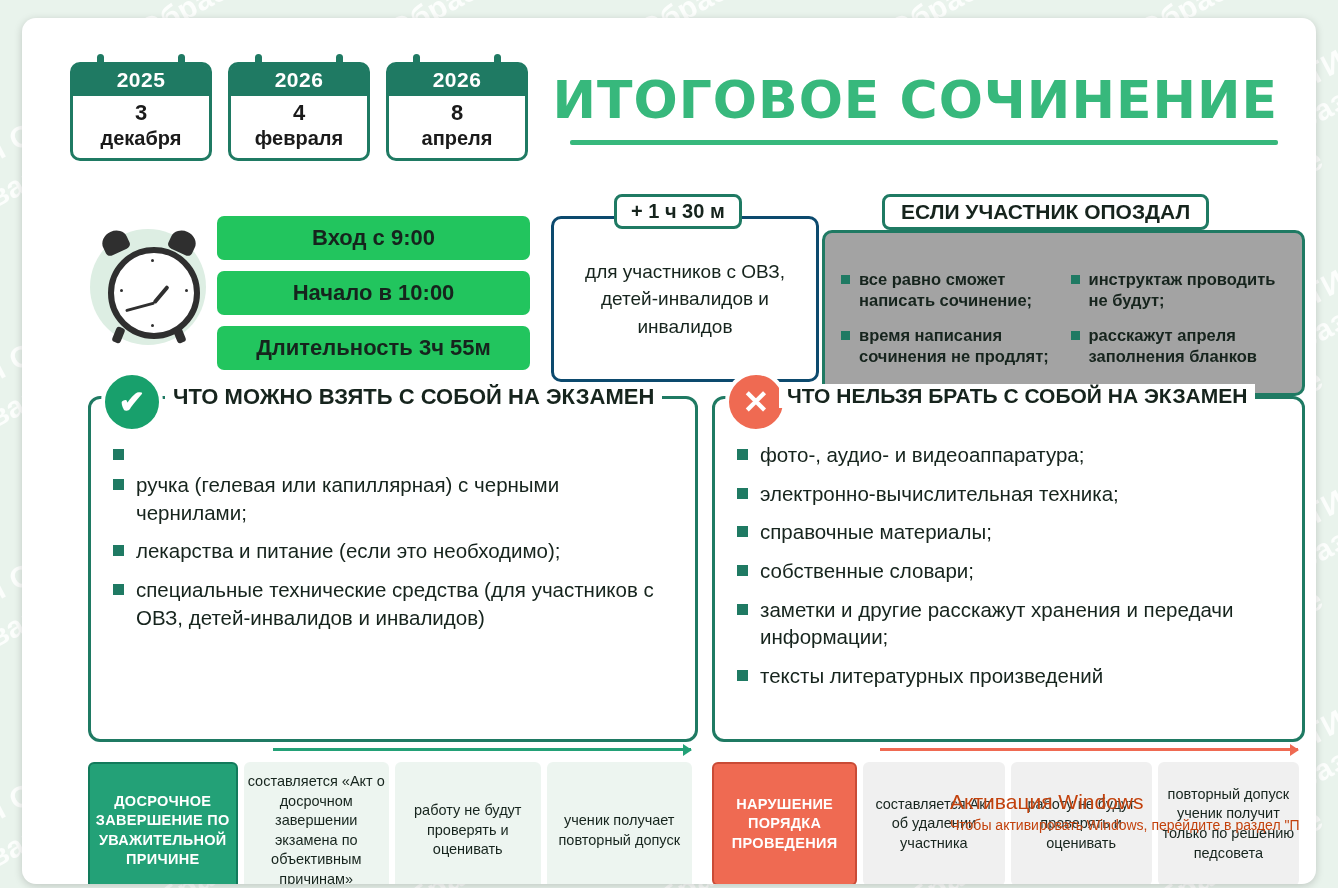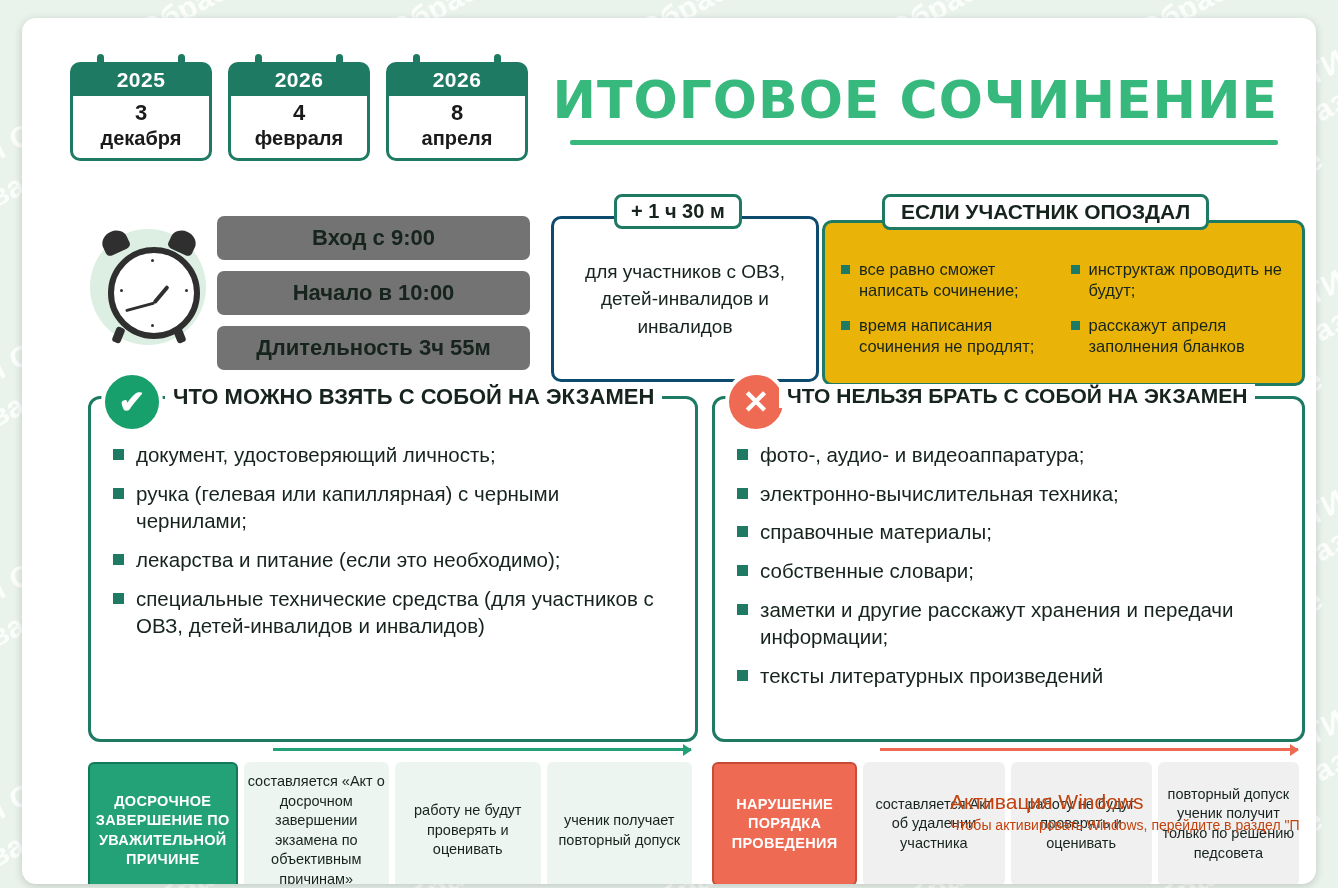--- a/index.html
+++ b/index.html
@@ -85,40 +85,40 @@
   .foot{position:absolute;width:9px;height:16px;background:#2f2f2f;bottom:-2px;border-radius:3px;}
   .foot.l{left:24px;transform:rotate(22deg);}
   .foot.r{right:24px;transform:rotate(-22deg);}
   .hand{position:absolute;background:#2f2f2f;border-radius:2px;transform-origin:bottom center;}
   .hand.h{width:4px;height:22px;left:50%;margin-left:-2px;top:28px;transform:rotate(40deg);}
   .hand.m{width:3px;height:30px;left:50%;margin-left:-1.5px;top:20px;transform:rotate(-105deg);}
   .tick{position:absolute;width:3px;height:3px;background:#2f2f2f;border-radius:50%;}
   
   .timebars{position:absolute;left:195px;top:198px;width:313px;}
   .tbar{
-    background:#737373;border-radius:7px;
+    background:#22c55e;border-radius:7px;
     font-size:22px;font-weight:bold;color:#16241d;
     text-align:center;padding:9px 0;margin-bottom:11px;
   }
   
   .ovz{
     position:absolute;left:529px;top:198px;width:262px;height:160px;
     border:3px solid #0c4a6e;border-radius:10px;background:#fff;
     display:flex;align-items:center;justify-content:center;text-align:center;
     font-size:19px;color:#16241d;line-height:1.45;
   }
   .ovz-badge{
     position:absolute;left:592px;top:176px;
     background:#fff;border:3px solid #1f7a63;border-radius:8px;
     padding:3px 14px;font-size:20px;font-weight:bold;color:#16241d;
   }
   
   .late{
-    position:absolute;left:800px;top:202px;width:477px;height:160px;
-    border:3px solid #1f7a63;border-radius:10px;background:#eab308;
+    position:absolute;left:800px;top:212px;width:477px;height:160px;
+    border:3px solid #1f7a63;border-radius:10px;background:#a3a3a3;font-weight:bold;
   }
   .late-badge{
     position:absolute;left:860px;top:176px;
     background:#fff;border:3px solid #1f7a63;border-radius:8px;
     padding:3px 16px;font-size:21px;font-weight:bold;color:#16241d;
   }
   .late-cols{display:flex;padding:36px 16px 0 16px;gap:14px;}
   .late-col{flex:1;}
   .li-sq{display:flex;gap:9px;margin-bottom:13px;font-size:16.5px;color:#16241d;line-height:1.3;}
   .sq{width:9px;height:9px;background:#1f7a63;flex:0 0 9px;margin-top:6px;}
@@ -329,21 +329,20 @@
     </div>
   </div>
   <div class="late-badge">ЕСЛИ УЧАСТНИК ОПОЗДАЛ</div>
 
   <div class="box left">
     <div class="mark ok">✔</div>
     <div class="box-title">ЧТО МОЖНО ВЗЯТЬ С СОБОЙ НА ЭКЗАМЕН</div>
     <ul>
       <li>
           <span class="sq"></span>
-          <span>документ, удостоверяющий личность;</span>
         </li>
       <li>
           <span class="sq"></span>
           <span>ручка (гелевая или капиллярная) с черными чернилами;</span>
         </li>
       <li>
           <span class="sq"></span>
           <span>лекарства и питание (если это необходимо);</span>
         </li>
       <li>

